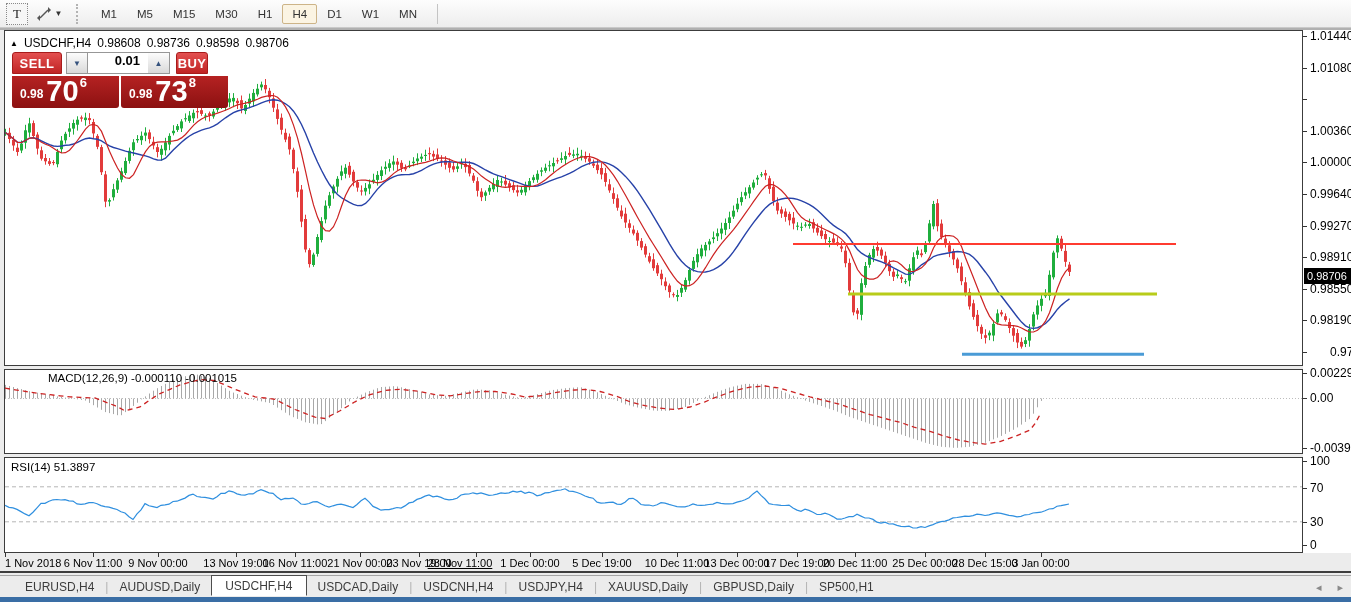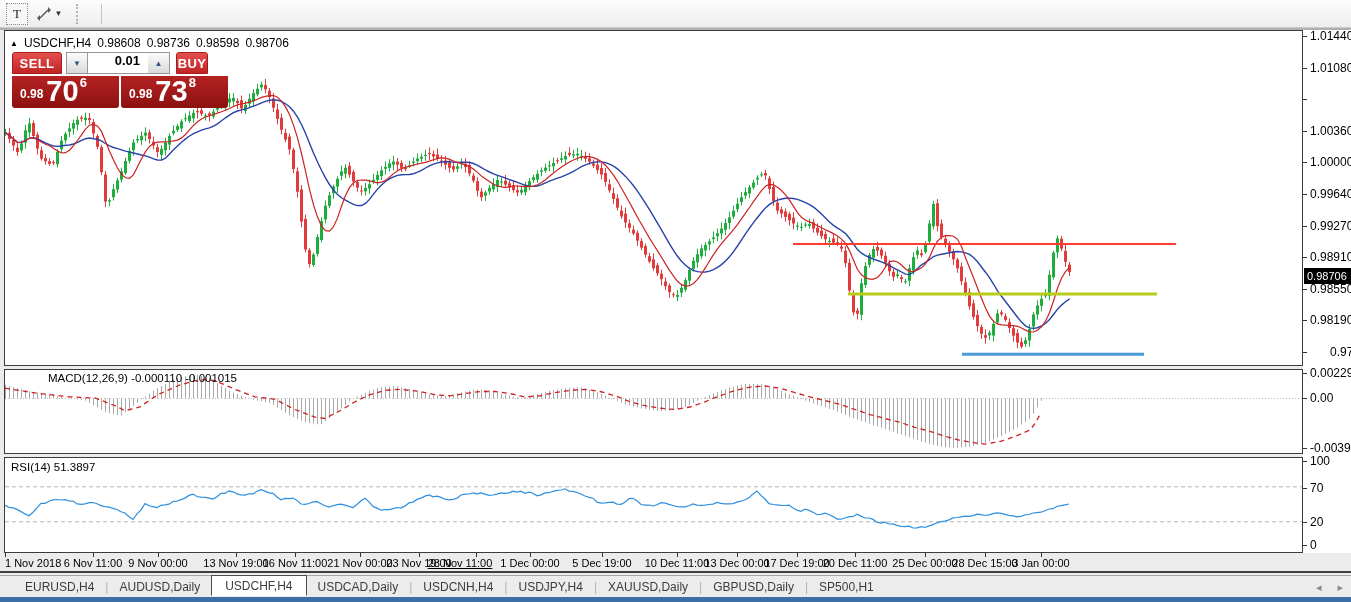--- a/index.html
+++ b/index.html
@@ -98,20 +98,31 @@
     </div>
     <div id="arrows-tool" class="tool-btn">
       <svg width="16" height="16" viewBox="0 0 16 16">
         <line x1="4" y1="12" x2="12" y2="4" stroke="#555" stroke-width="1.4"></line>
         <polygon points="12,1 15,4 12,7" fill="#555"></polygon>
         <polygon points="4,9 1,12 4,15" fill="#555"></polygon>
       </svg>
       <span class="caret">▼</span>
     </div>
     <div class="grip"></div>
+    <div id="tf-group" style="display:flex;align-items:center;">
+        <div class="tf-btn">M1</div>
+        <div class="tf-btn">M5</div>
+        <div class="tf-btn">M15</div>
+        <div class="tf-btn">M30</div>
+        <div class="tf-btn">H1</div>
+        <div class="tf-btn active">H4</div>
+        <div class="tf-btn">D1</div>
+        <div class="tf-btn">W1</div>
+        <div class="tf-btn">MN</div>
+      </div>
     <div class="toolbar-sep"></div>
   </div>
   <div id="frame-line"></div>
 
   <div id="main-panel" class="panel">
     <svg id="main-svg" width="1297" height="334">
         <line x1="0.5" y1="97.8" x2="0.5" y2="104.8" stroke="#1fae3d" stroke-width="1"></line>
         <rect x="-1" y="101.6" width="3" height="1.0" fill="#1fae3d"></rect>
         <line x1="4.5" y1="96.8" x2="4.5" y2="112.2" stroke="#e23b3b" stroke-width="1"></line>
         <rect x="3" y="101.8" width="3" height="6.2" fill="#e23b3b"></rect>
@@ -995,21 +1006,21 @@
       <div class="axis-label" style="top: 336px;">0.002297</div>
       <div class="axis-tick" style="top: 368px;"></div>
       <div class="axis-label" style="top: 361px;">0.00</div>
       <div class="axis-tick" style="top: 418px;"></div>
       <div class="axis-label" style="top: 411px;">-0.003904</div>
       <div class="axis-tick" style="top: 431px;"></div>
       <div class="axis-label" style="top: 424px;">100</div>
       <div class="axis-tick" style="top: 458px;"></div>
       <div class="axis-label" style="top: 451px;">70</div>
       <div class="axis-tick" style="top: 492px;"></div>
-      <div class="axis-label" style="top: 485px;">20</div>
+      <div class="axis-label" style="top: 485px;">30</div>
       <div class="axis-tick" style="top: 515px;"></div>
       <div class="axis-label" style="top: 508px;">0</div>
     </div>
 
   <div id="date-strip">
       <div class="date-tick" style="left: 1px;"></div>
       <div class="date-label first" style="left: 1px;">1 Nov 2018</div>
       <div class="date-tick" style="left: 89px;"></div>
       <div class="date-label" style="left: 89px;">6 Nov 11:00</div>
       <div class="date-tick" style="left: 154px;"></div>

